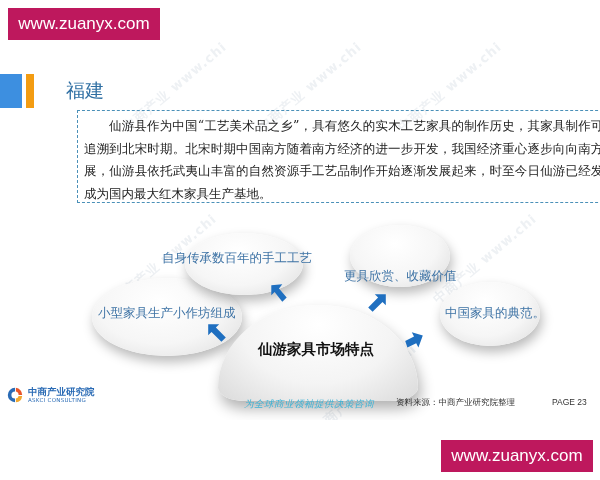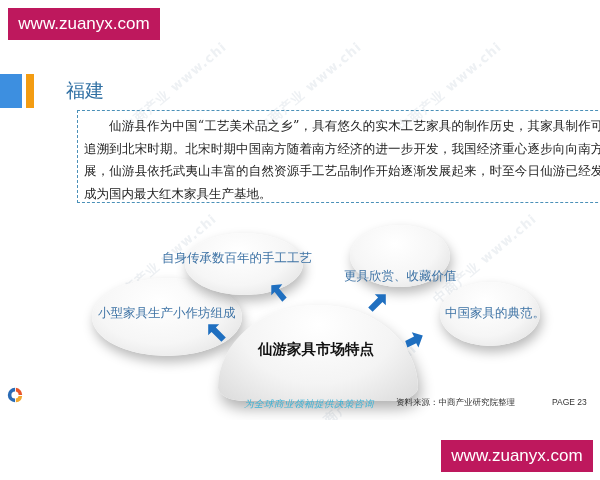--- a/index.html
+++ b/index.html
@@ -111,20 +111,24 @@
   <svg class="arrow" style="left:403px;top:330px;" viewBox="0 0 20 20">
     <polygon points="18,5 8,2 10,6 2,10 4,16 12,12 14,16" fill="#1f6fc0"></polygon>
   </svg>
 
   <div class="logo">
     <svg class="logo-mark" viewBox="0 0 20 20">
       <path d="M10 2 A8 8 0 1 0 10 18 L10 14 A4 4 0 1 1 10 6 Z" fill="#2a6bb5"></path>
       <path d="M11 2 A8 8 0 0 1 18 10 L14 10 A4 4 0 0 0 11 6 Z" fill="#e8562a"></path>
       <path d="M11 18 A8 8 0 0 0 18 11 L14 11 A4 4 0 0 1 11 14 Z" fill="#f0a830"></path>
     </svg>
+    <div class="logo-text">
+      <div class="logo-cn">中商产业研究院</div>
+      <div class="logo-en">ASKCI CONSULTING</div>
+    </div>
   </div>
   <div class="slogan">为全球商业领袖提供决策咨询</div>
   <div class="source">资料来源：中商产业研究院整理</div>
   <div class="page-num">PAGE  23</div>
 </div>
 
 <div class="watermark-badge wm-top">www.zuanyx.com</div>
 <div class="watermark-badge wm-bottom">www.zuanyx.com</div>
 
 </body></html>

